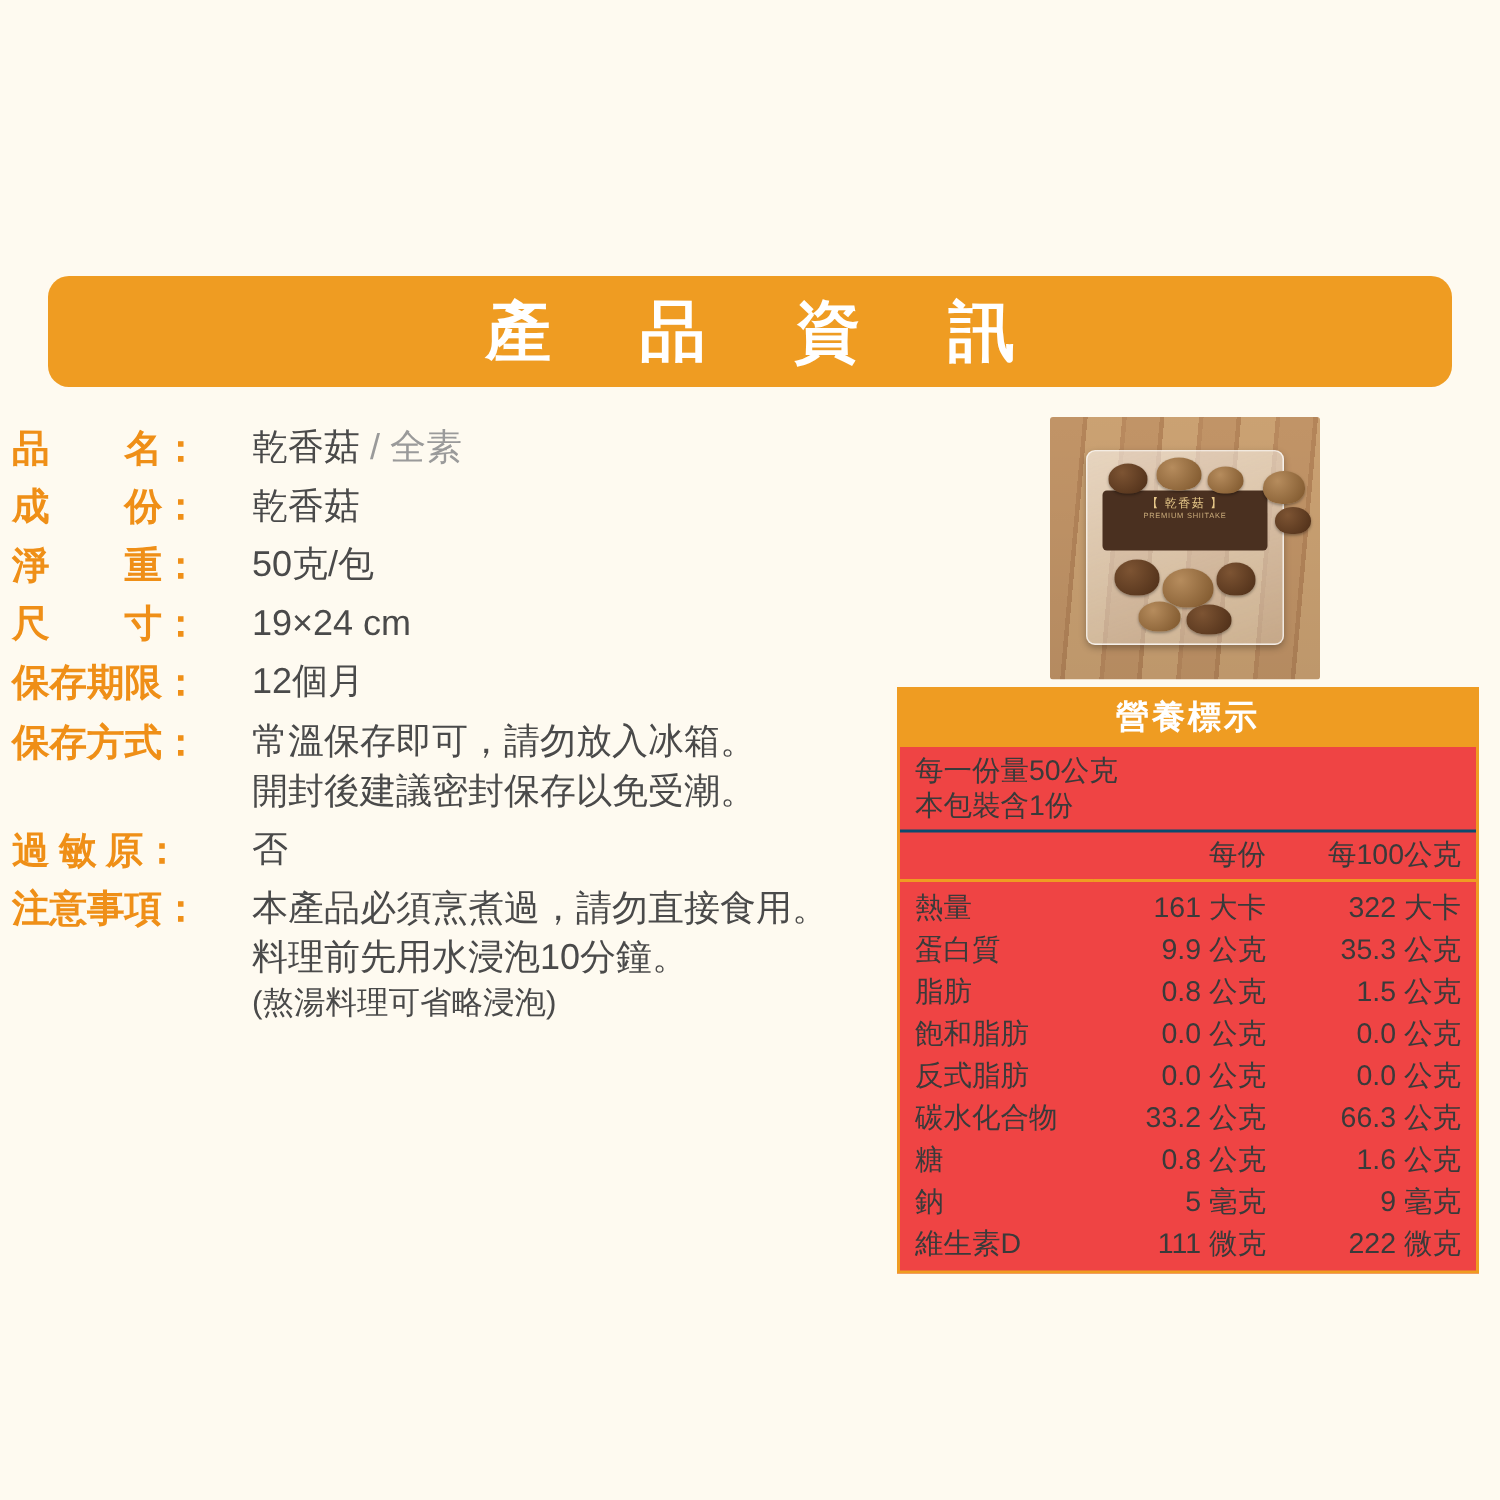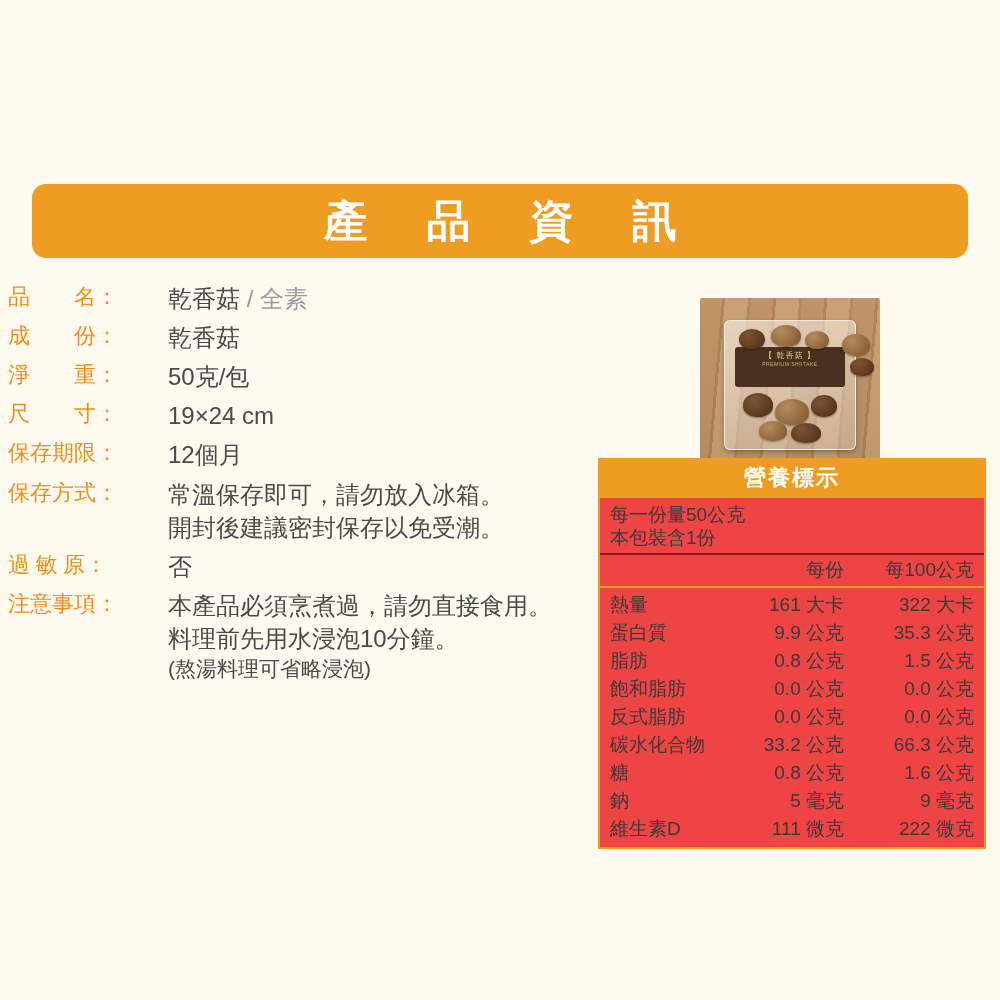--- a/index.html
+++ b/index.html
@@ -56,22 +56,22 @@
     display: flex;
     align-items: flex-start;
     margin-bottom: 6px;
   }
   .info-row.gap-top { margin-top: 18px; }
 
   .info-label {
     width: 160px;
     flex: 0 0 160px;
     color: #ef8f17;
-    font-size: 22px;
-    font-weight: normal;
+    font-size: 25px;
+    font-weight: bold;
     text-align: justify;
     font-family: "Liberation Serif", "DejaVu Serif", serif;
     letter-spacing: 0px;
     white-space: nowrap;
   }
   .info-value {
     font-size: 24px;
     color: #4a4a4a;
     line-height: 1.38;
   }
@@ -87,21 +87,20 @@
     position: absolute;
     left: 700px;
     top: 278px;
     width: 180px;
     height: 175px;
     background:
        linear-gradient(180deg, rgba(0,0,0,0.04), rgba(0,0,0,0.10)),
        repeating-linear-gradient(95deg, #c99a6b 0px, #c99a6b 22px, #bb8a5d 22px, #bb8a5d 25px, #d3a877 25px, #d3a877 48px, #c08f62 48px, #c08f62 51px);
     overflow: hidden;
     border-radius: 2px;
-    margin-top: 20px;
   }
   .photo .bag {
     position: absolute;
     left: 24px;
     top: 22px;
     width: 130px;
     height: 128px;
     background: linear-gradient(160deg, rgba(255,255,255,0.55), rgba(235,235,230,0.30));
     border: 1px solid rgba(255,255,255,0.7);
     border-radius: 6px;
@@ -150,21 +149,21 @@
     font-weight: bold;
     padding: 3px 0 5px 0;
     font-family: "Liberation Serif", "DejaVu Serif", serif;
     letter-spacing: 2px;
   }
   .nutri-serv {
     padding: 5px 8px 4px 10px;
     font-size: 19px;
     line-height: 1.22;
     color: #3a3a3a;
-    border-bottom: 2px solid #7f1d1d;
+    border-bottom: 2px solid #0c4a6e;
   }
   table.nt {
     width: 100%;
     border-collapse: collapse;
     font-size: 19px;
     color: #3a3a3a;
   }
   table.nt th {
     font-weight: normal;
     text-align: right;

